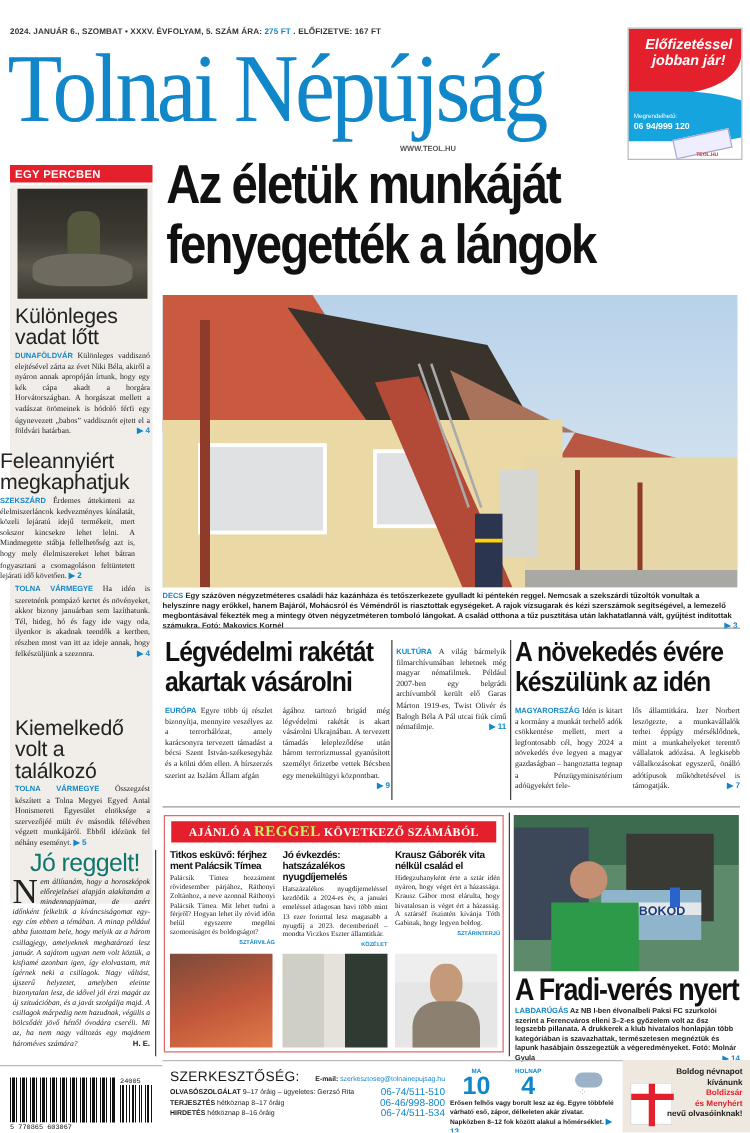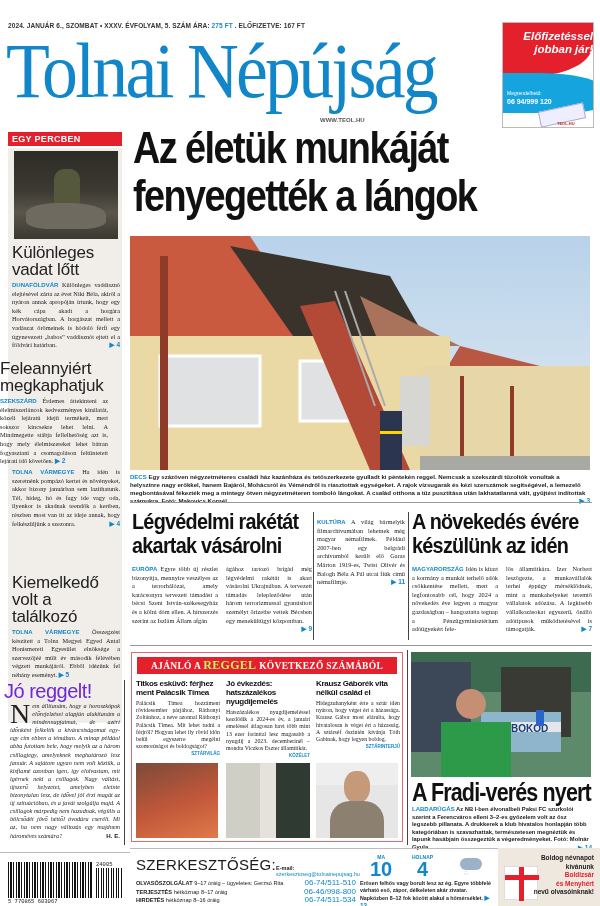--- a/index.html
+++ b/index.html
@@ -7,35 +7,35 @@
 body{position:relative;font-family:"Liberation Sans",sans-serif;color:#1a1a1a}
 .abs{position:absolute}
 .blue{color:#1187c9}
 .masthead-meta{left:8px;top:22px;font-size:6.5px;font-weight:bold;color:#333;letter-spacing:.1px;white-space:nowrap}
 .masthead-meta .price{color:#1187c9}
 .title{left:6px;top:30px;font-family:"Liberation Serif",serif;font-size:78px;line-height:82px;color:#1187c9;letter-spacing:-3px;transform:scaleX(.92);transform-origin:left top;white-space:nowrap}
 .url{left:320px;top:117px;font-size:6px;font-weight:bold;color:#555}
 .promo{left:502px;top:22px;width:92px;height:106px;border:1px solid #bbb;overflow:hidden;background:#fff}
 .promo .red{position:absolute;left:0;top:0;width:100%;height:52px;background:#e3202c;border-radius:0 0 60% 0}
 .promo .bluebg{position:absolute;left:-10px;top:50px;width:120px;height:40px;background:#15a4dd;border-radius:0 60% 40% 0}
-.promo .t{position:absolute;left:6px;top:7px;width:84px;font-style:italic;font-weight:bold;color:#fff;font-size:11.5px;line-height:13px;text-align:right}
+.promo .t{position:absolute;left:6px;top:7px;width:84px;font-style:italic;font-weight:bold;color:#fff;font-size:11.5px;line-height:13px;text-align:center}
 .promo .lbl{position:absolute;left:4px;top:67px;font-size:5px;color:#fff}
 .promo .ph{position:absolute;left:4px;top:75px;font-size:7px;font-weight:bold;color:#fff}
 .promo .paper{position:absolute;left:36px;top:84px;width:46px;height:16px;background:#eef;border:1px solid #aac;transform:rotate(-12deg)}
 .promo .logo{position:absolute;left:54px;top:98px;font-size:4px;font-weight:bold;color:#c22}
 .egy{left:8px;top:132px;width:114px;height:14px;background:#e3202c;color:#fff;font-size:9px;font-weight:bold;padding:2px 4px;letter-spacing:.3px}
 .leftcol{left:8px;top:148px;width:114px;height:575px;background:#f1eeea}
 .photo-hunter{left:14px;top:151px;width:104px;height:88px;background:linear-gradient(180deg,#2d2b26 0%,#3d3a32 45%,#5a564c 70%,#3a3830 100%)}
 .photo-hunter .man{position:absolute;left:40px;top:18px;width:26px;height:40px;background:#55583c;border-radius:10px 10px 3px 3px}
 .photo-hunter .boar{position:absolute;left:12px;top:52px;width:80px;height:26px;background:#6e6a60;border-radius:40% 45% 30% 30%}
 .lh2{font-size:17px;line-height:17px;color:#222;letter-spacing:-.2px}
 .body-s{font-family:"Liberation Serif",serif;font-size:6.3px;line-height:8.6px;color:#222;text-align:justify}
 .kick{font-family:"Liberation Sans",sans-serif;font-weight:bold;color:#1187c9;font-size:6px}
 .ref{color:#1187c9;font-weight:bold;font-family:"Liberation Sans",sans-serif;font-size:6.5px}
-.jo{left:4px;top:680px;font-size:20px;color:#6d28d9;letter-spacing:-.5px}
+.jo{left:24px;top:680px;font-size:20px;color:#0f766e;letter-spacing:-.5px}
 .col-rule{background:#444}
 .main-head{left:133px;top:124px;font-family:"Liberation Sans",sans-serif;font-weight:bold;font-size:44px;line-height:48px;letter-spacing:-1.8px;color:#111;transform:scaleX(.86);transform-origin:left top;white-space:nowrap}
 .fire-photo{left:130px;top:236px;width:460px;height:234px;overflow:hidden;background:#c9dced}
 .cap{left:130px;top:473px;width:460px;font-size:6.1px;line-height:8px;font-weight:bold;color:#222}
 .hrule{height:1px;background:#999}
 .sec-head{font-weight:bold;font-size:22px;line-height:24px;letter-spacing:-.8px;color:#111;transform:scaleX(.9);transform-origin:left top;white-space:nowrap}
 .ajanlo{left:131px;top:652px;width:272px;height:190px;border:1px solid #e36b6b}
 .ajanlo-bar{left:137px;top:657px;width:260px;height:17px;background:#e3202c;color:#fff;font-family:"Liberation Serif",serif;font-weight:bold;font-size:9.5px;text-align:center;line-height:17px;letter-spacing:.3px}
 .ajanlo-bar .reg{color:#bef264;font-size:12px}
 .ah{font-size:8px;line-height:9px;font-weight:bold;letter-spacing:-.3px;color:#111}
@@ -264,21 +264,21 @@
   <span class="kick">LABDARÚGÁS</span>
   <span>Az NB I-ben élvonalbeli Paksi FC szurkolói szerint a Ferencváros elleni 3–2-es győzelem volt az ősz legszebb pillanata. A drukkerek a klub hivatalos honlapján több kategóriában is szavazhattak, természetesen megnéztük és lapunk hasábjain összegeztük a végeredményeket. Fotó: Molnár Gyula</span>
   <span class="ref" style="float:right">▶ <span>14</span></span>
 </div>
 <div class="abs col-rule" style="left:407px;top:650px;width:1px;height:195px"></div>
 
 <div class="abs hrule" style="left:130px;top:848px;width:470px;background:#bbb"></div>
 
 <div class="abs footer-box">
   <div style="display:flex;justify-content:space-between;align-items:baseline;padding:4px 4px 0 6px">
-    <span style="font-size:15px;letter-spacing:.3px">SZERKESZTŐSÉG:</span>
+    <span style="font-size:11px;letter-spacing:.3px">SZERKESZTŐSÉG:</span>
     <span style="font-size:5.5px"><b>E-mail:</b> <span class="blue">szerkesztoseg@tolnainepujsag.hu</span></span>
   </div>
   <div style="padding:2px 4px 0 6px">
     <div style="display:flex;justify-content:space-between;font-size:5.6px;line-height:8.5px">
       <span><b>OLVASÓSZOLGÁLAT</b> <span>9–17 óráig – ügyeletes: Gerzsó Rita</span></span>
       <span class="blue" style="font-size:8px">06-74/511-510</span>
     </div>
     <div style="display:flex;justify-content:space-between;font-size:5.6px;line-height:8.5px">
       <span><b>TERJESZTÉS</b> <span>hétköznap 8–17 óráig</span></span>
       <span class="blue" style="font-size:8px">06-46/998-800</span>

